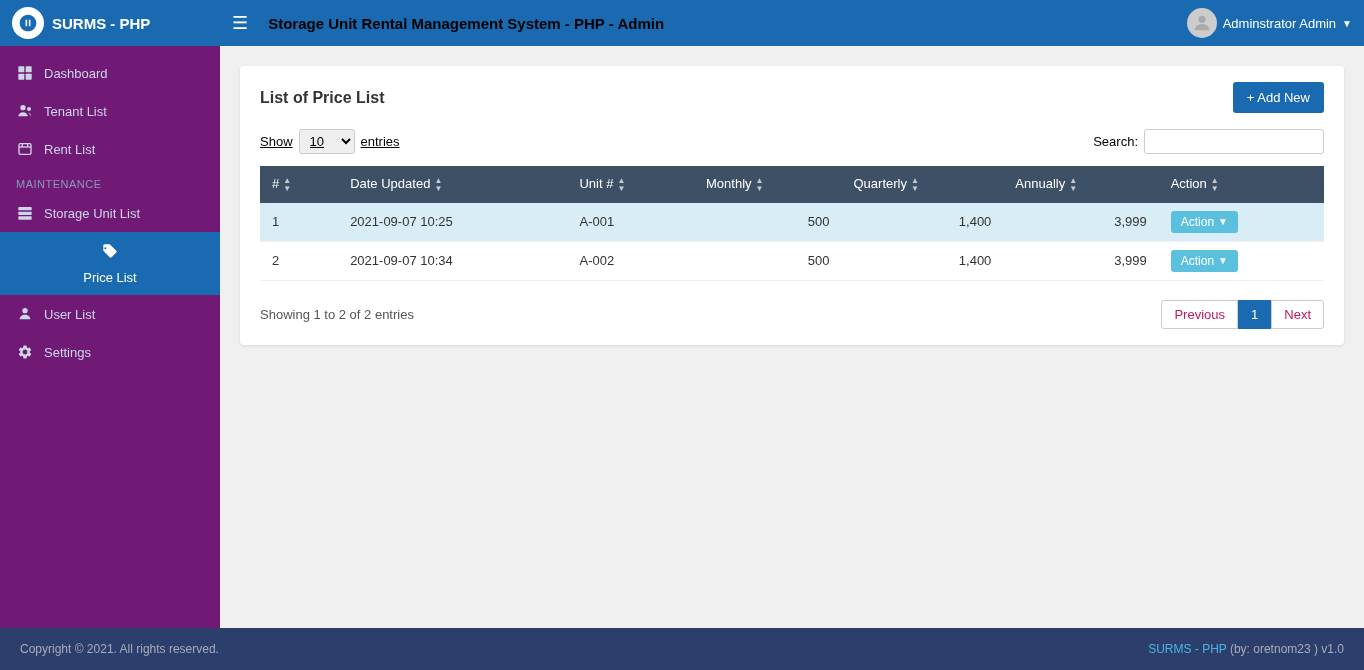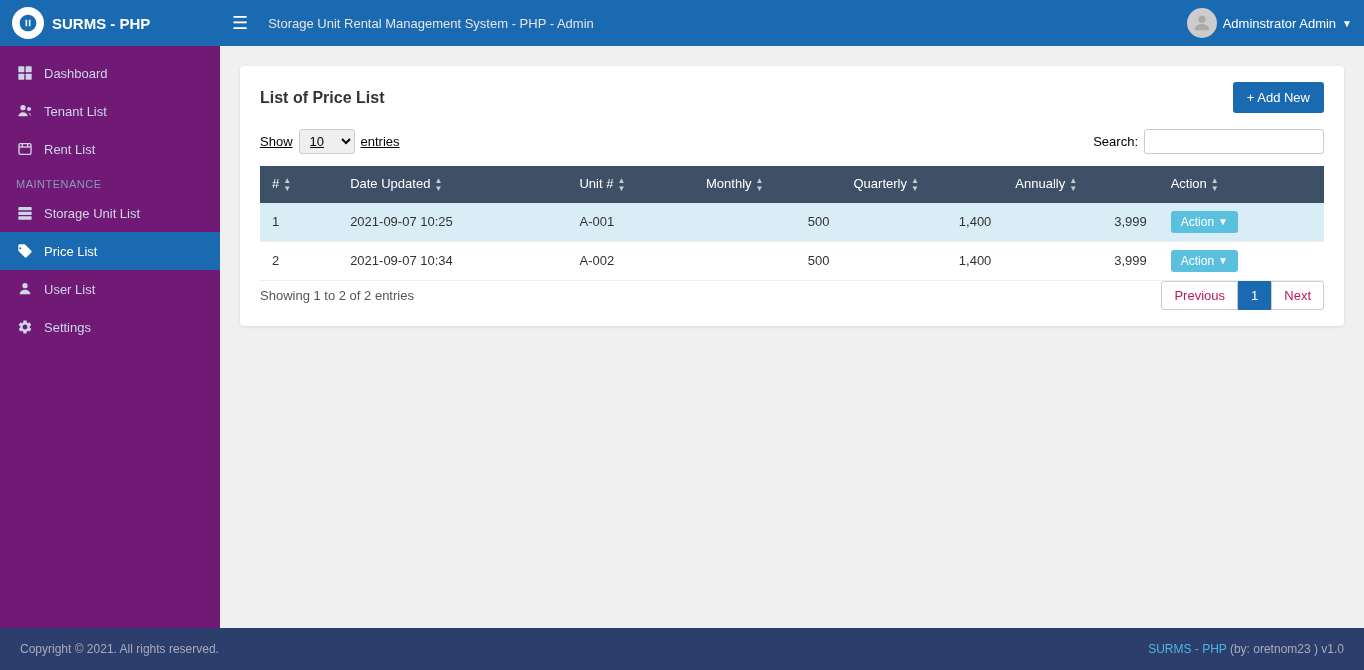--- a/index.html
+++ b/index.html
@@ -24,23 +24,24 @@
     }
     .topbar-logo-icon {
       width: 32px; height: 32px;
       background: white;
       border-radius: 50%;
       display: flex; align-items: center; justify-content: center;
     }
     .topbar-logo-icon svg { width: 20px; height: 20px; }
     .topbar-title {
       flex: 1;
-      font-size: 13px;
-      color: #e5e5e5;
+      font-size: 15px;
+      color: #000000;
       padding-left: 10px;
+      font-weight: bold;
     }
     .topbar-hamburger {
       color: white; font-size: 18px; cursor: pointer; margin-right: 10px;
     }
     .topbar-user {
       display: flex; align-items: center; gap: 6px;
       cursor: pointer;
       font-size: 13px;
     }
     .topbar-avatar {
@@ -70,21 +71,21 @@
       top: 46px; left: 0;
       bottom: 20px;
     }
     .sidebar-item {
       display: flex; align-items: center; gap: 10px;
       padding: 10px 16px;
       color: #cdd6e8;
       cursor: pointer;
       font-size: 13px;
     }
-    .sidebar-item.active { background: #1a6ab1; color: white; }
+    .sidebar-item.active { background: #1a6ab1; color: white; flex-direction: column; }
     .sidebar-icon { width: 18px; height: 18px; display: flex; align-items: center; justify-content: center; }
     .sidebar-section {
       color: #8899bb;
       font-size: 11px;
       padding: 10px 16px 4px;
       text-transform: uppercase;
       letter-spacing: 0.5px;
     }
 
     
@@ -198,21 +199,21 @@
       font-size: 12px;
       display: inline-flex; align-items: center; gap: 4px;
     }
     .action-caret { font-size: 10px; }
 
     
     .pagination-area {
       display: flex;
       justify-content: space-between;
       align-items: center;
-      margin-top: 0;
+      margin-top: 19px;
     }
     .pagination-info { font-size: 13px; color: #555; }
     .pagination-buttons { display: flex; gap: 0; }
     .page-btn {
       border: 1px solid #ccc;
       background: white;
       padding: 6px 12px;
       cursor: pointer;
       font-size: 13px;
       color: #be185d;

